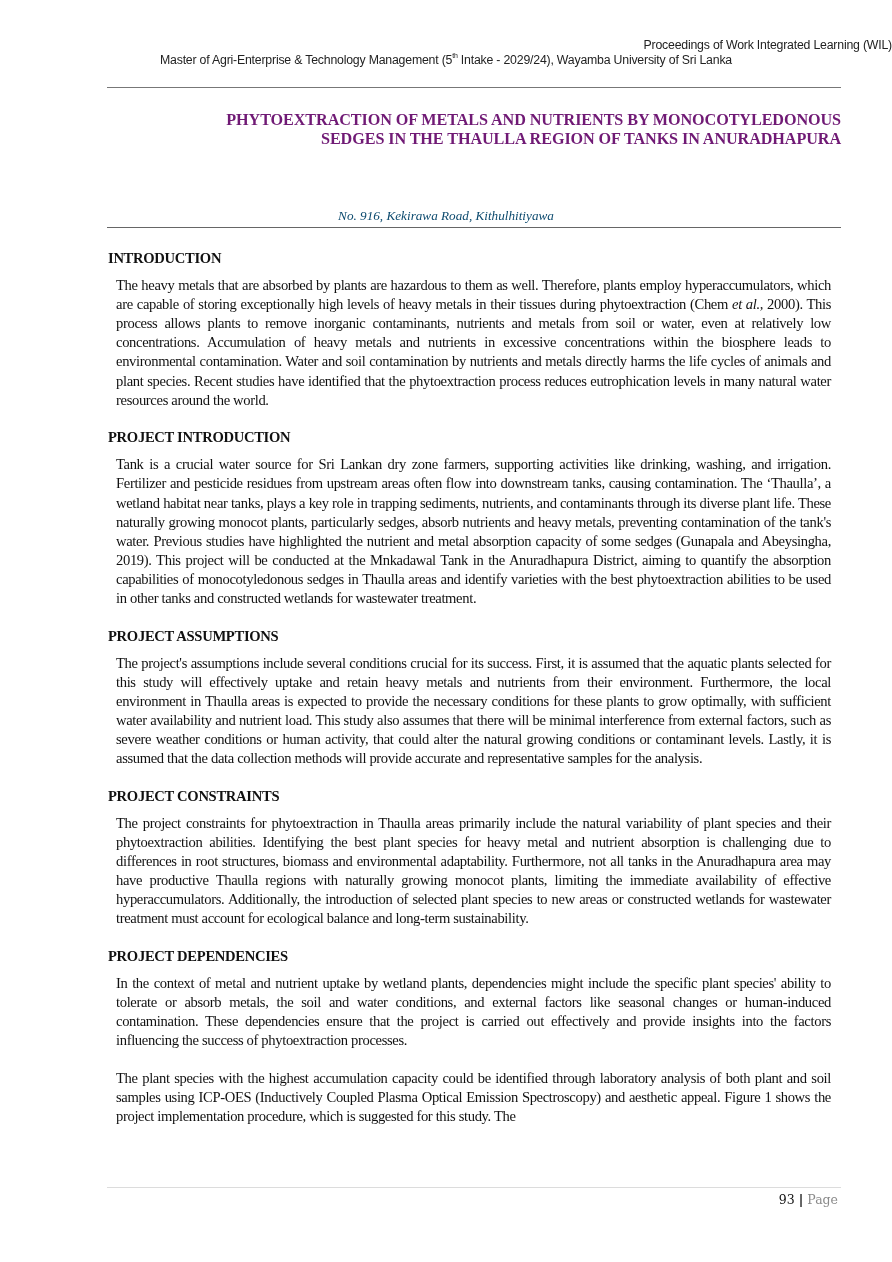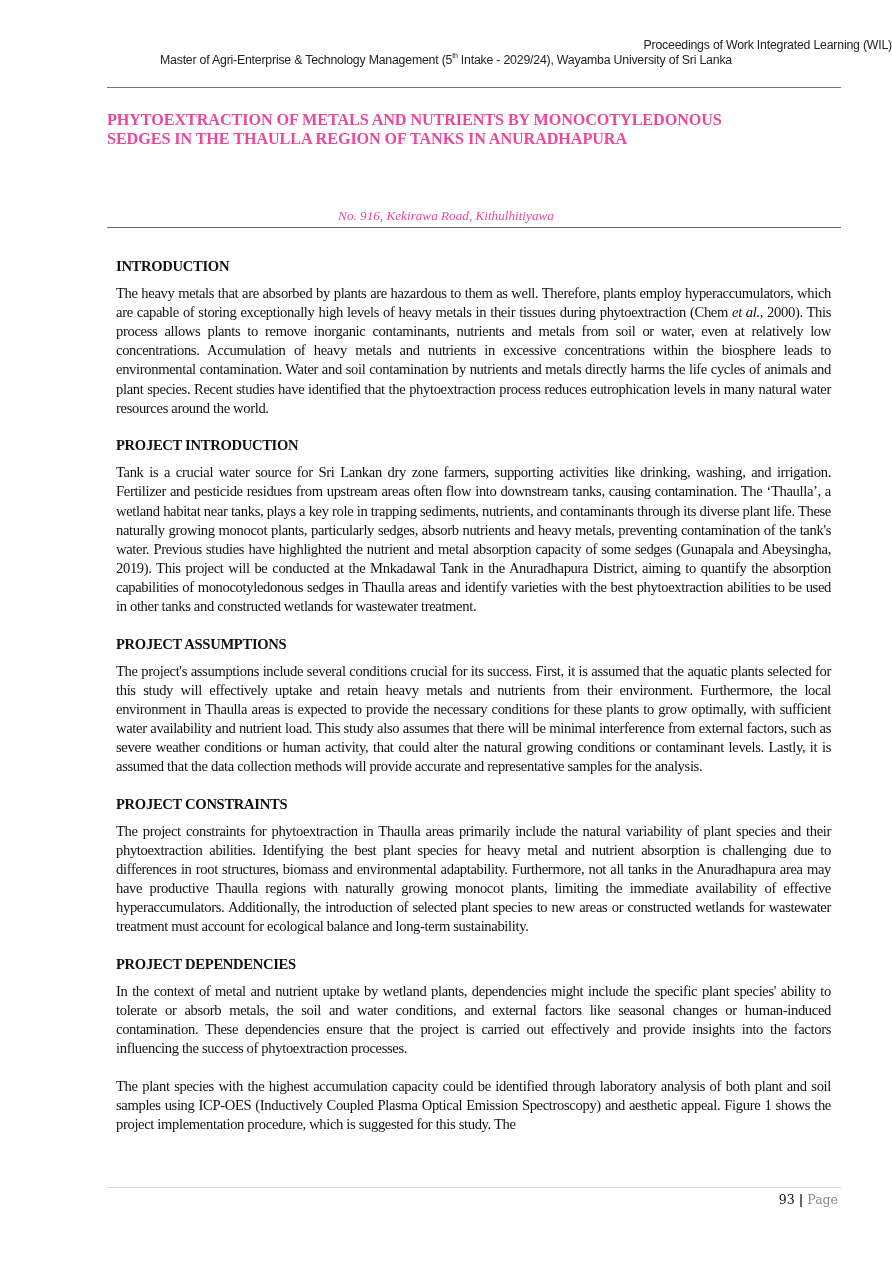--- a/index.html
+++ b/index.html
@@ -3,27 +3,27 @@
 <meta charset="utf-8">
 <style>
   html, body { margin:0; padding:0; background:#ffffff; }
   body { width:892px; height:1262px; position:relative; overflow:hidden; }
   .page { position:absolute; left:0; top:0; width:892px; height:1262px; background:#fff; }
   .hdr { position:absolute; left:0; width:892px; text-align:center; font-family:"Liberation Sans", sans-serif; font-size:12.3px; color:#222; letter-spacing:-0.2px; }
   .hdr1 { top:38px;text-align:right; }
   .hdr2 { top:53px; }
   .hdr2 sup { font-size:7px; vertical-align:top; position:relative; top:-1px; }
   .rule-top { position:absolute; left:107px; width:734px; top:87px; border-top:1.3px solid #777; }
-  .title { position:absolute; left:107px; width:734px; top:111px; text-align:left; font-family:"Liberation Serif", serif; font-weight:bold; font-size:16.2px; line-height:19px; color:#ec4899; letter-spacing:-0.1px; }
+  .title { position:absolute; left:107px; width:734px; top:111px; text-align:right; font-family:"Liberation Serif", serif; font-weight:bold; font-size:16.2px; line-height:19px; color:#701a75; letter-spacing:-0.1px; }
   .author { position:absolute; left:0; width:892px; top:174px; text-align:center; font-family:"Liberation Serif", serif; font-weight:bold; font-size:14.5px; color:#4d6530; }
-  .affil { position:absolute; left:0; width:892px; top:208px; text-align:center; font-family:"Liberation Serif", serif; font-style:italic; font-size:13.2px; color:#ec4899; }
+  .affil { position:absolute; left:0; width:892px; top:208px; text-align:center; font-family:"Liberation Serif", serif; font-style:italic; font-size:13.2px; color:#0c4a6e; }
   .rule-affil { position:absolute; left:107px; width:734px; top:227px; border-top:1.3px solid #666; }
   .body { position:absolute; left:108px; width:731px; top:249px; font-family:"Liberation Serif", serif; font-size:14.6px; line-height:19.1px; color:#111; }
   .sec { margin-bottom:18.5px; }
-  .sec h2 { margin:8px; font-size:14.6px; font-weight:bold; line-height:19.1px; letter-spacing:-0.3px; }
+  .sec h2 { margin:0; font-size:14.6px; font-weight:bold; line-height:19.1px; letter-spacing:-0.3px; }
   .sec p { margin:8px; text-align:justify; letter-spacing:-0.35px; }
   .sec p em { font-style:italic; }
   .rule-foot { position:absolute; left:107px; width:734px; top:1187px; border-top:1px solid #dcdcdc; }
   .foot { position:absolute; right:54px; top:1192px; font-family:"DejaVu Serif", serif; font-size:12.5px; color:#111; }
   .foot .sep { font-weight:bold; margin:0 4px; }
   .foot .pg { color:#8a8a8a; }
 </style>
 </head>
 <body>
 

